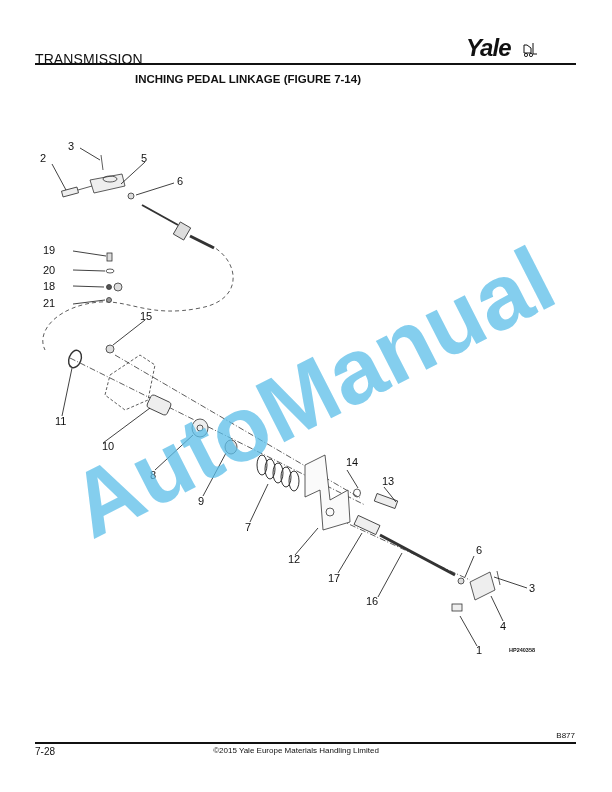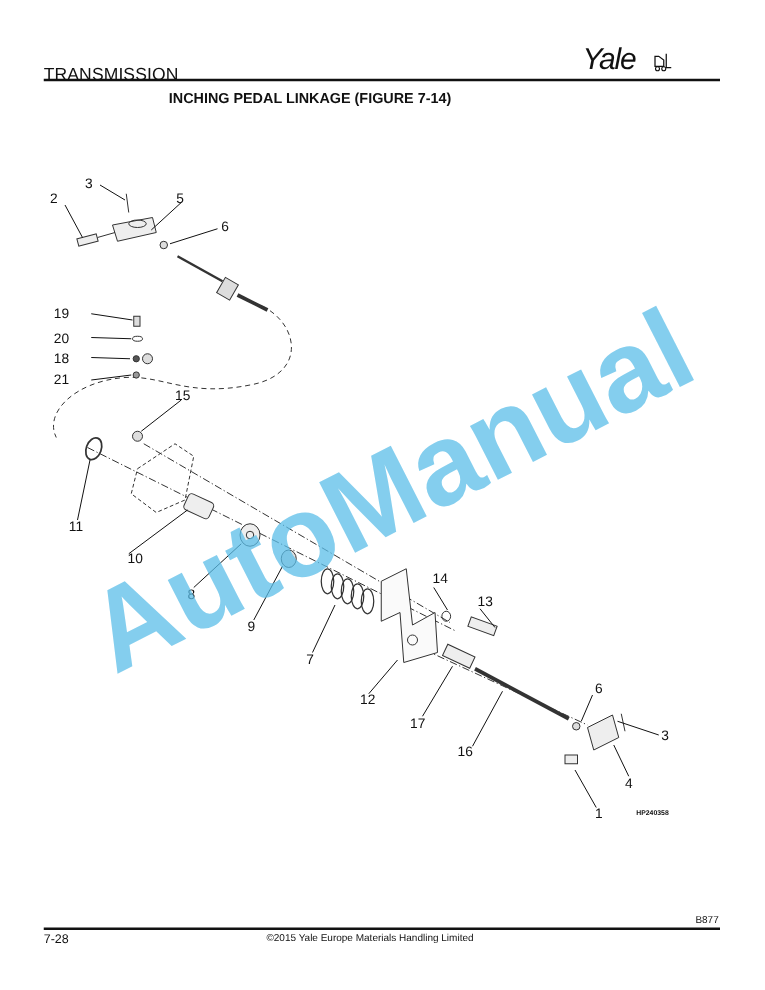--- a/index.html
+++ b/index.html
@@ -1,18 +1,18 @@
 <!DOCTYPE html>
 <html><head>
 <meta charset="utf-8">
 <style>
   html,body{margin:0;padding:0;}
   body{width:612px;height:792px;background:#ffffff;position:relative;overflow:hidden;font-family:"Liberation Sans",sans-serif;color:#111;}
   .section-label{position:absolute;left:35px;top:51px;font-size:14px;letter-spacing:0.1px;}
-  .logo{position:absolute;left:466px;top:34px;font-size:24px;font-weight:normal;font-style:italic;letter-spacing:-1px;}
+  .logo{position:absolute;left:466px;top:34px;font-size:24px;font-weight:bold;font-style:italic;letter-spacing:-1px;}
   .logo-icon{position:absolute;left:522px;top:42px;width:16px;height:16px;}
   .header-rule{position:absolute;left:35px;top:63px;width:541px;height:2px;background:#111;}
   .title{position:absolute;left:0;width:496px;top:73px;text-align:center;font-size:11.5px;font-weight:bold;}
   .diagram{position:absolute;left:0;top:0;width:612px;height:792px;}
   .callout{font-family:"Liberation Sans",sans-serif;font-size:11px;fill:#111;}
   .figcode{font-family:"Liberation Sans",sans-serif;font-size:5.5px;font-weight:bold;fill:#111;}
   .watermark{position:absolute;left:0;top:0;width:612px;height:792px;pointer-events:none;}
   .footer-rule{position:absolute;left:35px;top:742px;width:541px;height:2px;background:#111;}
   .page-num{position:absolute;left:35px;top:746px;font-size:10px;}
   .copyright{position:absolute;left:0;width:592px;top:746px;text-align:center;font-size:8px;}

